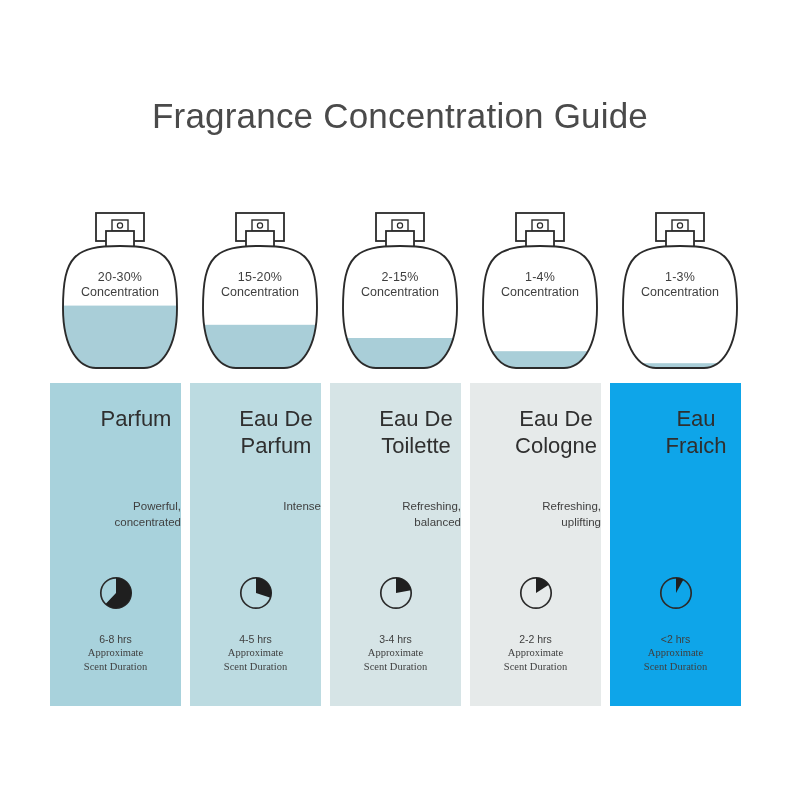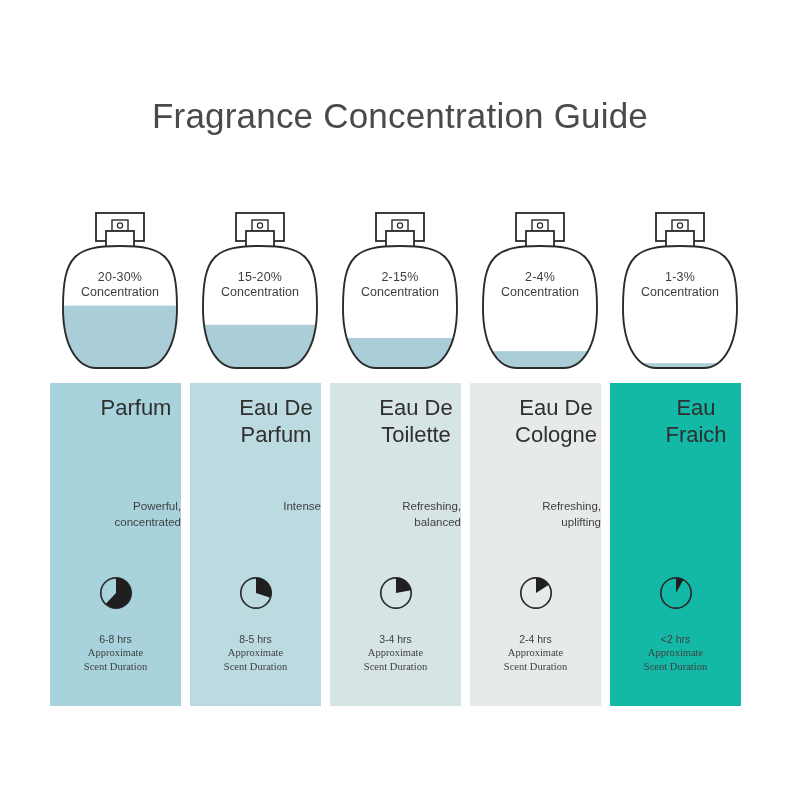--- a/index.html
+++ b/index.html
@@ -97,21 +97,21 @@
     position: absolute;
     left: 0;
     top: 0;
     width: 100%;
     height: 100%;
     display: flex;
     flex-direction: column;
     align-items: center;
   }
   .panel-title {
-    margin-top: 11px;
+    margin-top: 22px;
     width: 100%;
     text-align: center;
     font-size: 22px;
     line-height: 27px;
     font-weight: 400;
     color: #2f2f2f;
     padding-left: 41px;
   }
   .panel-desc {
     margin-top: 0;
@@ -235,21 +235,21 @@
           <rect x="62" y="12" width="16" height="11" fill="#ffffff" stroke="#2b2b2b" stroke-width="1.4"></rect>
           <circle cx="70" cy="17.5" r="2.6" fill="none" stroke="#2b2b2b" stroke-width="1.2"></circle>
           <rect x="56" y="23" width="28" height="17" fill="#ffffff" stroke="#2b2b2b" stroke-width="1.8"></rect>
           <path d="M 13 100 C 13 48, 25 38, 70 38 C 115 38, 127 48, 127 100 C 127 142, 110 160, 94 160 L 46 160 C 30 160, 13 142, 13 100 Z" fill="#ffffff"></path>
           <g clip-path="url(#bodyclip3)">
             <rect x="0" y="143.2" width="140" height="20.80000000000001" fill="#a9ced8"></rect>
           </g>
           <path d="M 13 100 C 13 48, 25 38, 70 38 C 115 38, 127 48, 127 100 C 127 142, 110 160, 94 160 L 46 160 C 30 160, 13 142, 13 100 Z" fill="none" stroke="#2b2b2b" stroke-width="1.9" stroke-linejoin="round"></path>
         </svg>
         <div class="bottle-label">
-          <span class="pct">2-4%</span>
+          <span class="pct">1-4%</span>
           <span class="cw">Concentration</span>
         </div>
       </div>
       <div class="bottle-cell">
         <svg class="bottle-svg" width="140" height="165" viewBox="0 0 140 165">
           <defs>
             <clipPath id="bodyclip4">
               <path d="M 13 100 C 13 48, 25 38, 70 38 C 115 38, 127 48, 127 100 C 127 142, 110 160, 94 160 L 46 160 C 30 160, 13 142, 13 100 Z"></path>
             </clipPath>
           </defs>
@@ -288,21 +288,21 @@
       </div>
       <div class="panel" style="background: rgb(188, 219, 225);">
         <div class="panel-inner">
           <div class="panel-title">Eau De<br>Parfum</div>
           <div class="panel-desc">Intense</div>
           <div class="panel-clock"><svg width="34" height="34" viewBox="0 0 34 34">
               <circle cx="17" cy="17" r="15.2" fill="none" stroke="#2b2b2b" stroke-width="1.7"></circle>
               <path d="M 17 17 L 17 1.8000000000000007 A 15.2 15.2 0 0 1 31.46 21.70 Z" fill="#1f1f1f"></path>
             </svg></div>
           <div class="panel-duration">
-            <span class="hrs">8-5 hrs</span>
+            <span class="hrs">4-5 hrs</span>
             <span class="approx">Approximate</span>
             <span class="sd">Scent Duration</span>
           </div>
         </div>
       </div>
       <div class="panel" style="background: rgb(214, 228, 230);">
         <div class="panel-inner">
           <div class="panel-title">Eau De<br>Toilette</div>
           <div class="panel-desc">Refreshing,<br>balanced</div>
           <div class="panel-clock"><svg width="34" height="34" viewBox="0 0 34 34">
@@ -318,27 +318,27 @@
       </div>
       <div class="panel" style="background: rgb(230, 234, 234);">
         <div class="panel-inner">
           <div class="panel-title">Eau De<br>Cologne</div>
           <div class="panel-desc">Refreshing,<br>uplifting</div>
           <div class="panel-clock"><svg width="34" height="34" viewBox="0 0 34 34">
               <circle cx="17" cy="17" r="15.2" fill="none" stroke="#2b2b2b" stroke-width="1.7"></circle>
               <path d="M 17 17 L 17 1.8000000000000007 A 15.2 15.2 0 0 1 29.83 8.86 Z" fill="#1f1f1f"></path>
             </svg></div>
           <div class="panel-duration">
-            <span class="hrs">2-4 hrs</span>
-            <span class="approx">Approximate</span>
-            <span class="sd">Scent Duration</span>
-          </div>
-        </div>
-      </div>
-      <div class="panel" style="background: #14b8a6;">
+            <span class="hrs">2-2 hrs</span>
+            <span class="approx">Approximate</span>
+            <span class="sd">Scent Duration</span>
+          </div>
+        </div>
+      </div>
+      <div class="panel" style="background: #0ea5e9;">
         <div class="panel-inner">
           <div class="panel-title">Eau<br>Fraich</div>
           <div class="panel-clock"><svg width="34" height="34" viewBox="0 0 34 34">
               <circle cx="17" cy="17" r="15.2" fill="none" stroke="#2b2b2b" stroke-width="1.7"></circle>
               <path d="M 17 17 L 17 1.8000000000000007 A 15.2 15.2 0 0 1 24.32 3.68 Z" fill="#1f1f1f"></path>
             </svg></div>
           <div class="panel-duration">
             <span class="hrs">&lt;2 hrs</span>
             <span class="approx">Approximate</span>
             <span class="sd">Scent Duration</span>

